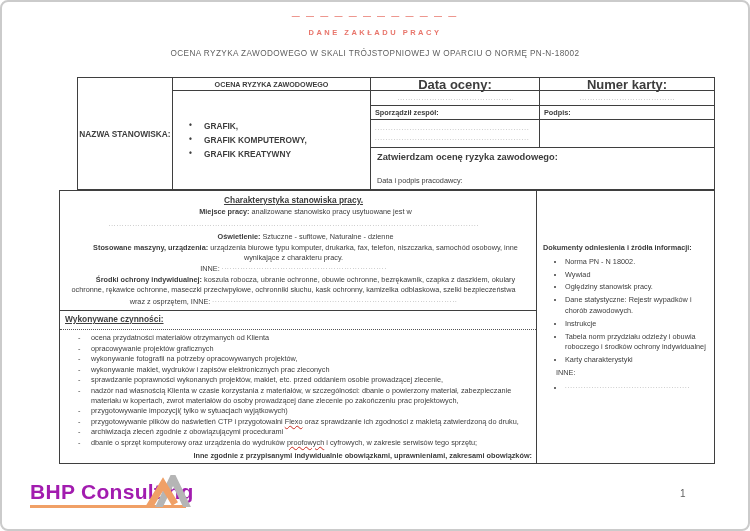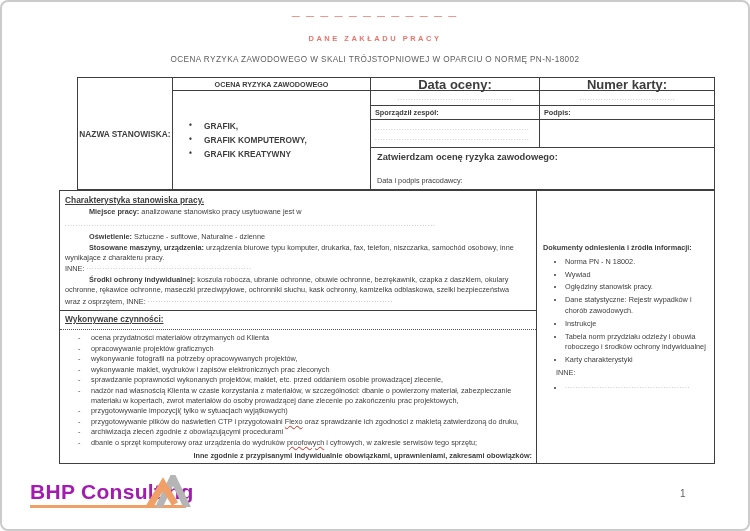--- a/index.html
+++ b/index.html
@@ -4,21 +4,21 @@
 <style>
   * { box-sizing: border-box; margin: 0; padding: 0; }
   html,body { background:#fff; }
   body { font-family: "Liberation Sans", sans-serif; color:#3d3d3d; }
   .page { position:relative; width:750px; height:531px; background:#fff;
           border:2px solid #cbcbcb; border-radius:8px; overflow:hidden; }
 
   
   .hdr { position:absolute; top:9px; left:0; right:0; text-align:center; }
   .hdr-dashes { color:#e8756b; font-size:8px; font-weight:bold; letter-spacing:2px; }
-  .hdr-company { color:#e8756b; font-size:7.5px; font-weight:bold; letter-spacing:2.5px; margin-top:14px; }
+  .hdr-company { color:#e8756b; font-size:7.5px; font-weight:bold; letter-spacing:2.5px; margin-top:8px; }
   .hdr-title { color:#5e5e5e; font-size:8.2px; letter-spacing:0.4px; margin-top:12px; }
 
   
   .dots { display:inline-block; overflow:hidden; white-space:nowrap; font-size:6px;
           letter-spacing:1px; color:#666; height:8px; line-height:8px; vertical-align:baseline; }
   .w95{width:95px} .w115{width:115px} .w125{width:125px}
   .w155{width:155px} .w165{width:165px} .w245{width:245px} .w370{width:370px}
 
   
   .tt { position:absolute; left:75px; top:75px; width:638px; height:113px;
@@ -49,21 +49,21 @@
   .tt-r5 { flex:1; padding:4px 6px; border-bottom:none; display:block; }
   .tt-zatw { font-weight:bold; font-size:9.3px; }
   .tt-datapodpis { font-size:7.3px; margin-top:14px; }
 
   
   .bb { position:absolute; left:57px; top:188px; width:656px; height:274px;
         border:1px solid #3f3f3f; display:flex; }
   .bb-main { width:477px; border-right:1px solid #3f3f3f; font-size:7.3px; line-height:10.4px;
              display:flex; flex-direction:column; overflow:hidden; }
   .sec-title { font-size:8.4px; font-weight:bold; text-decoration:underline; margin-bottom:2px; }
-  .sec1 { padding:4px 14px 3px 5px; }
+  .sec1 { padding:4px 14px 3px 5px;text-align:center; }
   .sec1 p { margin:0; }
   .b { font-weight:bold;padding-left:24px; }
   .line-dots { margin:2px 0 1px 0; }
   .sec2 { border-top:1px solid #3f3f3f; flex:1; display:flex; flex-direction:column; }
   .sec2-head { padding:3px 14px 0 5px; }
   .dotted-rule { border-bottom:1px dotted #555; height:1px; margin:3px 0 1px 0; }
   ul.dash { list-style:none; margin:2px 0 0 0; padding:0 14px 0 18px; }
   ul.dash li { position:relative; padding-left:13px; }
   ul.dash li::before { content:"-"; position:absolute; left:0; }
   .sp-red { text-decoration: underline; text-decoration-style: wavy; text-decoration-color:#cc2a1e;

